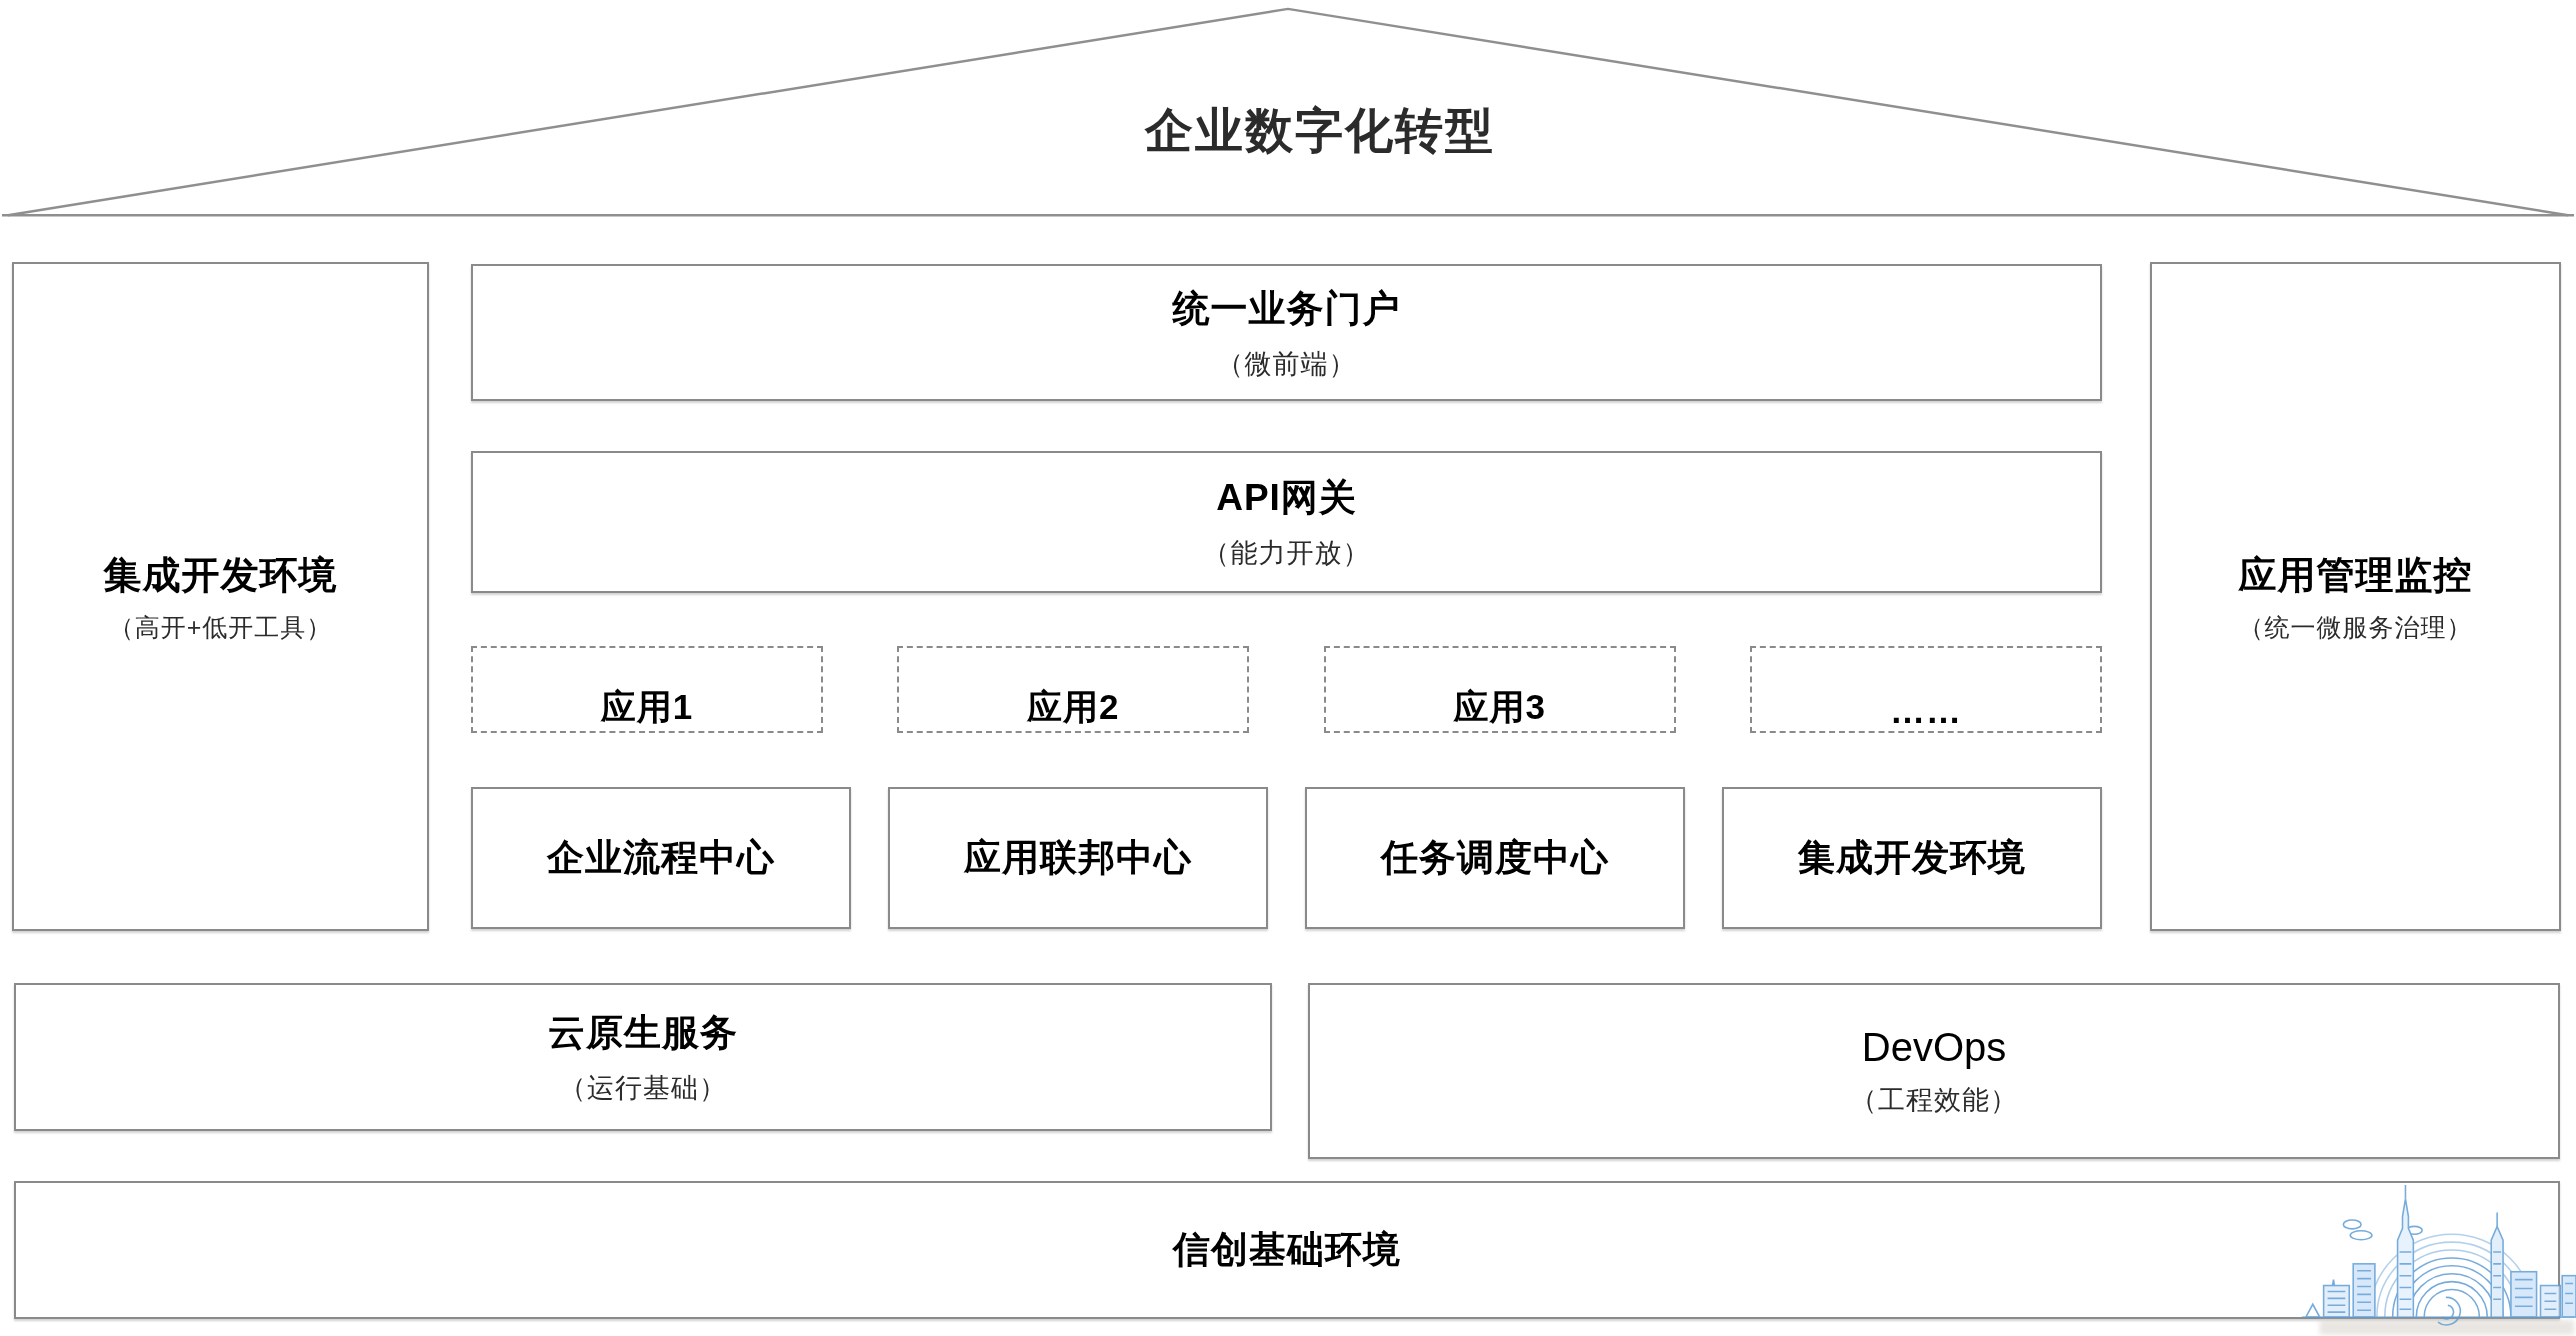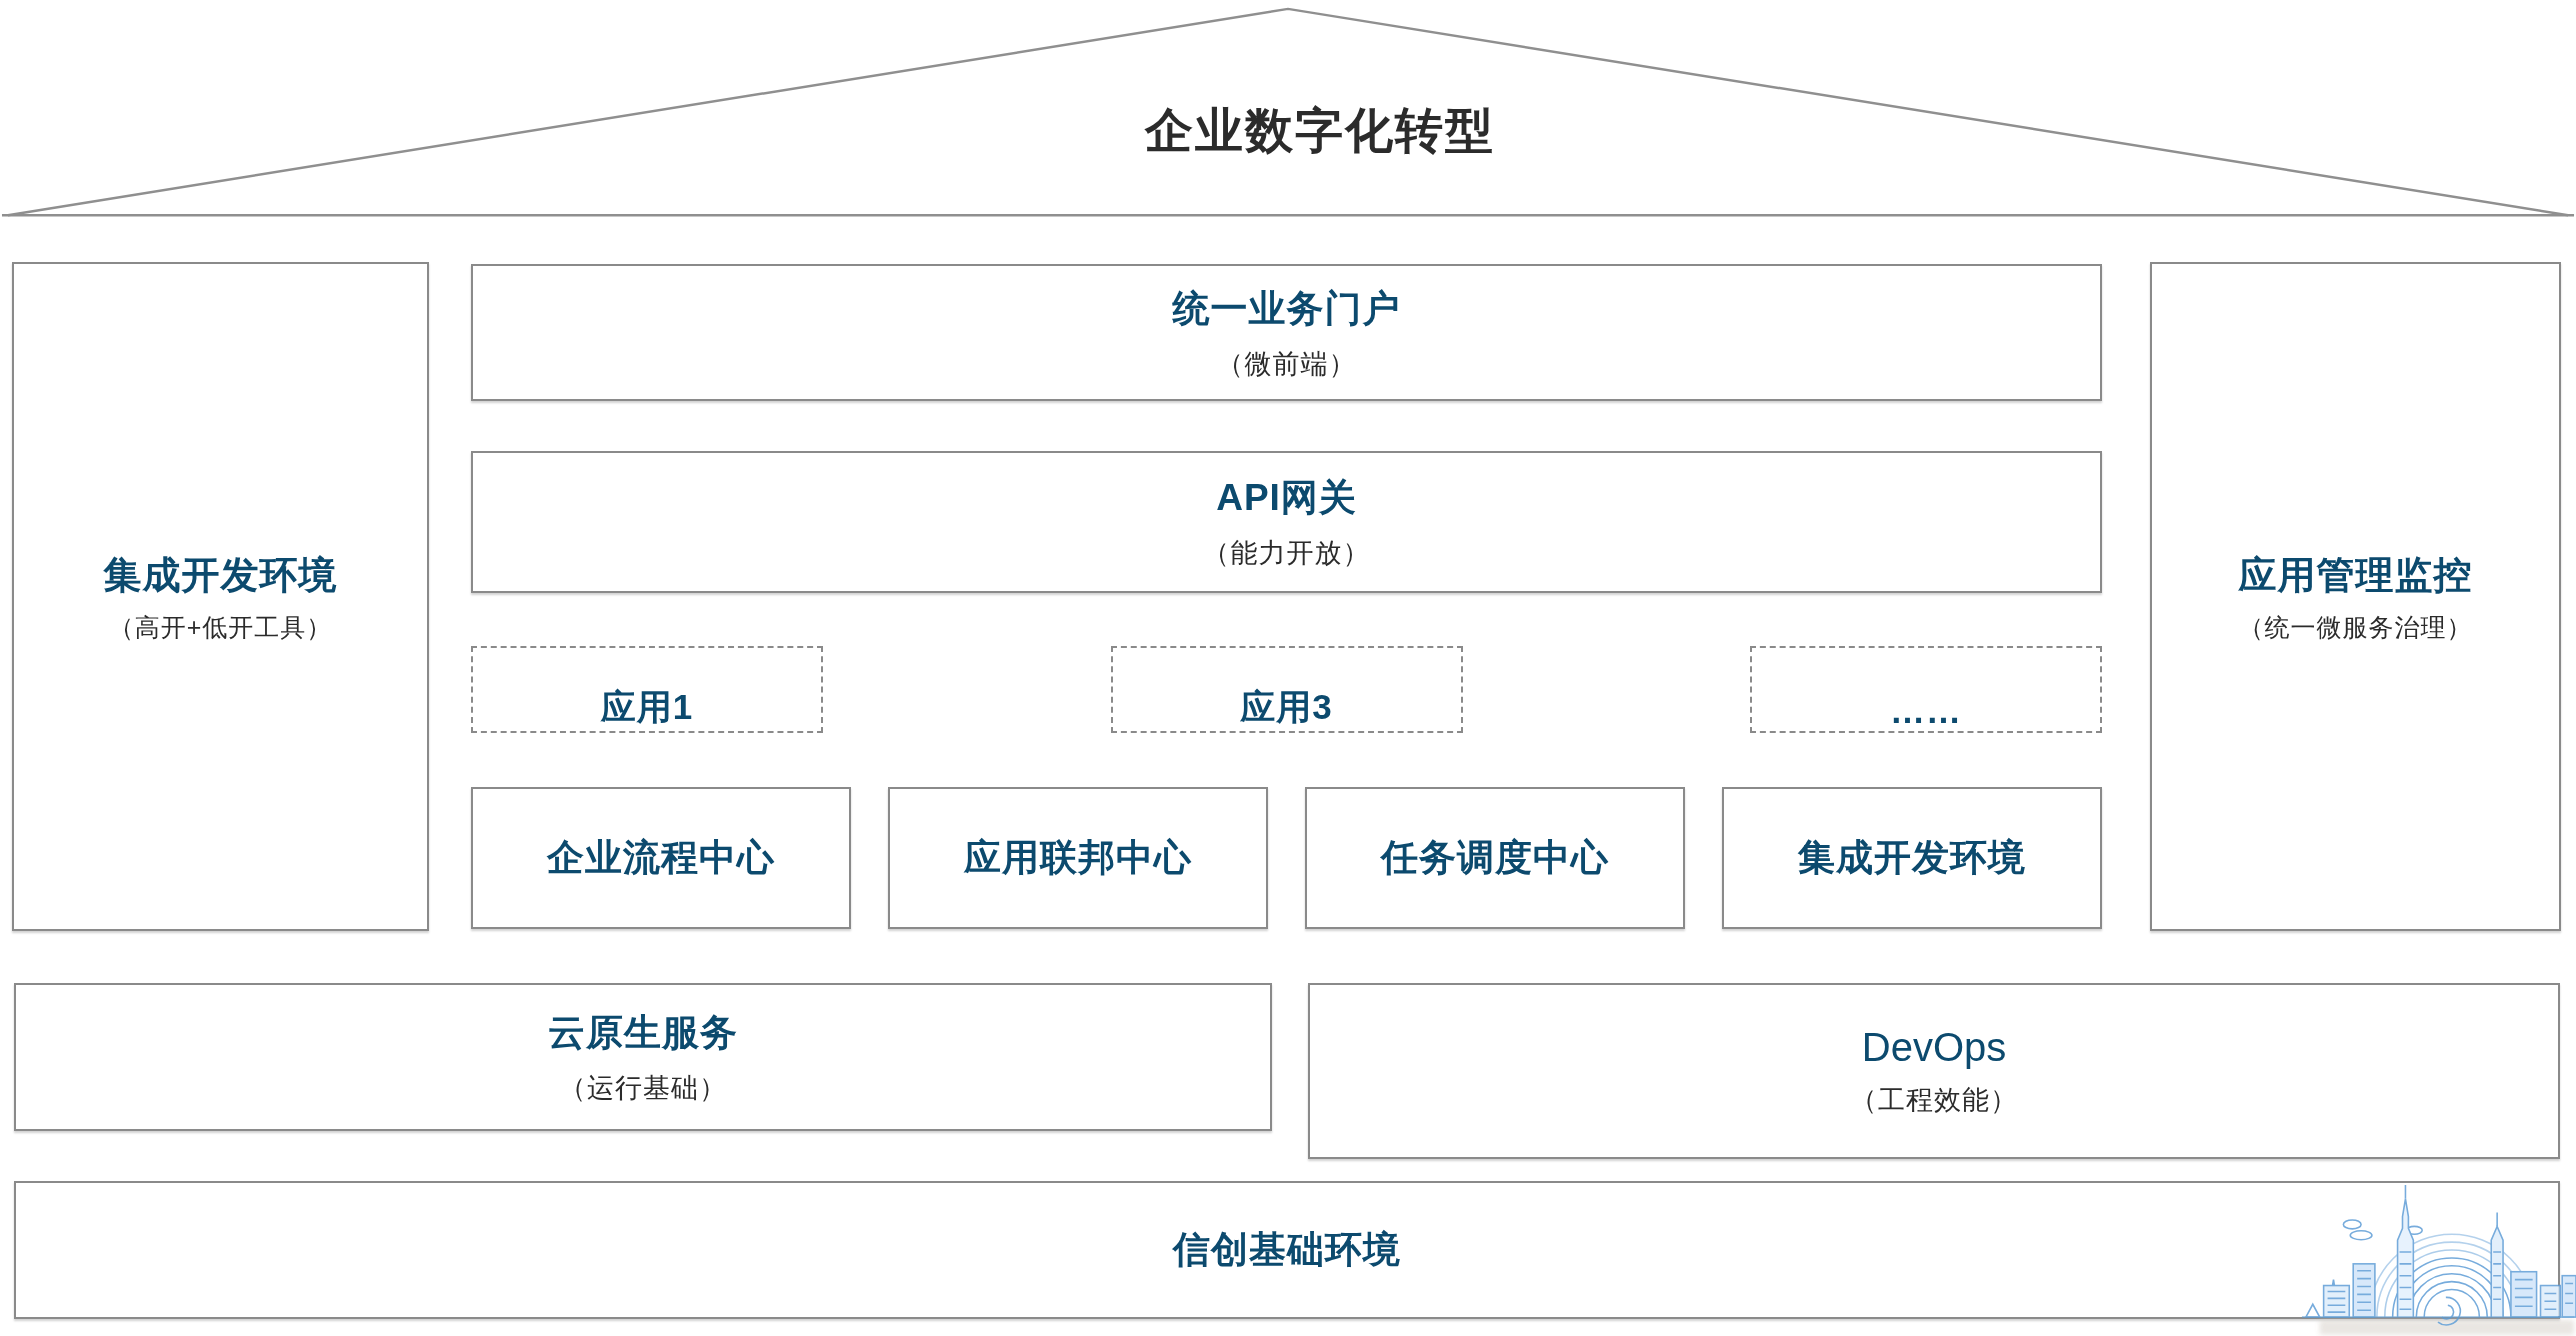--- a/index.html
+++ b/index.html
@@ -29,21 +29,21 @@
     position: absolute;
     background: #ffffff;
     border: 2px solid #8a8a8a;
     box-shadow: 0 2px 2px rgba(0,0,0,0.18);
     display: flex;
     flex-direction: column;
     align-items: center;
     justify-content: center;
     text-align: center;
   }
-  .box-title { font-size: 37px; font-weight: 600; color: #0c4a6e; letter-spacing: 1px; }
+  .box-title { font-size: 37px; font-weight: 600; color: #000000; letter-spacing: 1px; }
   .box-sub   { font-size: 27px; font-weight: 400; color: #2b2b2b; margin-top: 12px; letter-spacing: 1px; }
   .panel .box-title { font-size: 38px; }
   .panel .box-sub   { font-size: 25px; margin-top: 10px; }
   .latin-title { font-size: 40px; font-weight: 500; letter-spacing: 0; }
 
   .row {
     position: absolute;
     left: 471px;
     width: 1631px;
     display: flex;
@@ -96,20 +96,23 @@
   <div class="box" style="left:471px; top:451px; width:1631px; height:142px;">
     <div class="box-title">API网关</div>
     <div class="box-sub">（能力开放）</div>
   </div>
 
   <div class="row apps-row">
     <div class="app-box">
       <div class="box-title">应用1</div>
     </div>
     <div class="app-box">
+      <div class="box-title">应用2</div>
+    </div>
+    <div class="app-box">
       <div class="box-title">应用3</div>
     </div>
     <div class="app-box">
       <div class="box-title">……</div>
     </div>
   </div>
 
   <div class="row centers-row">
     <div class="box center-box">
       <div class="box-title">企业流程中心</div>

